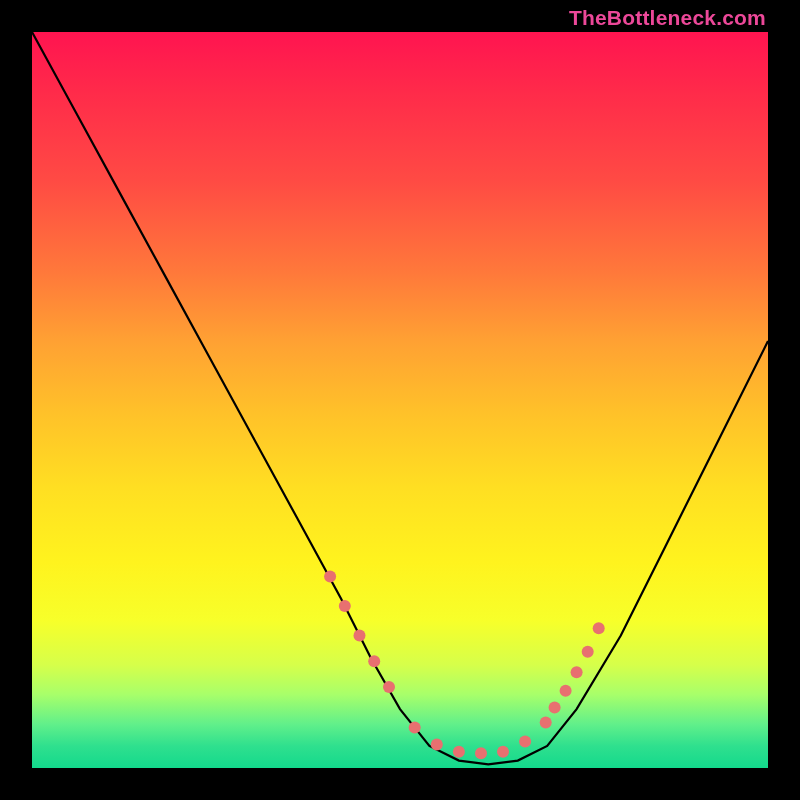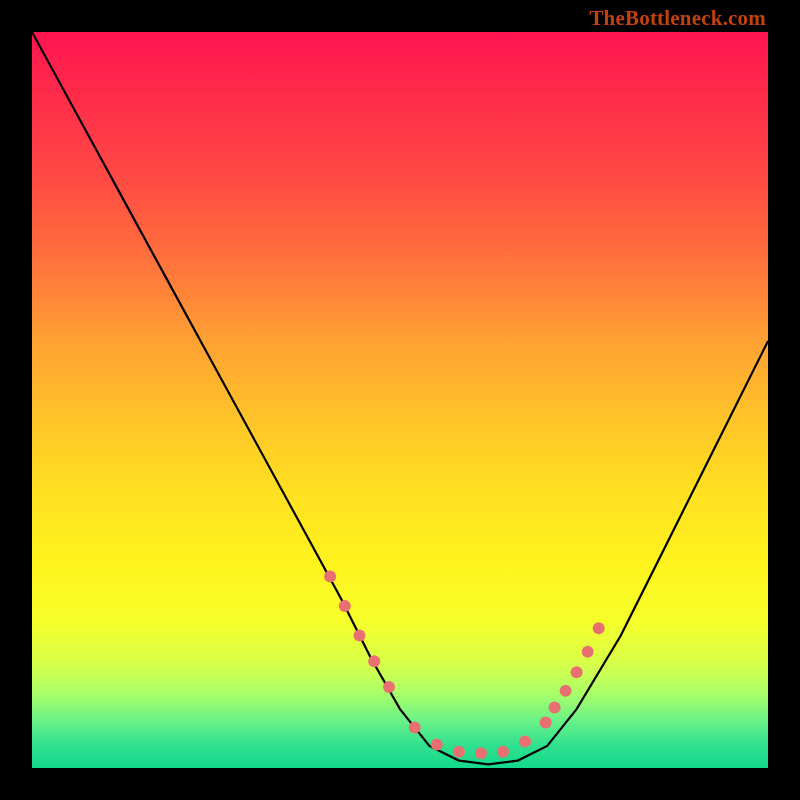--- a/index.html
+++ b/index.html
@@ -47,24 +47,24 @@
       #a8ff6a 90%,
       #62f08a 94%,
       #2fe08e 97%,
       #13d98c 100%
     );
   }
   .watermark {
     position: absolute;
     top: 6px;
     right: 34px;
-    font-family: Liberation Serif, serif;
+    font-family: Liberation Sans, sans-serif;
     font-size: 21px;
     font-weight: 600;
-    color: #c2410c;
+    color: #ec4899;
     letter-spacing: 0.2px;
     user-select: none;
   }
   svg.curve {
     position: absolute;
     left: 0;
     top: 0;
     width: 736px;
     height: 736px;
   }

